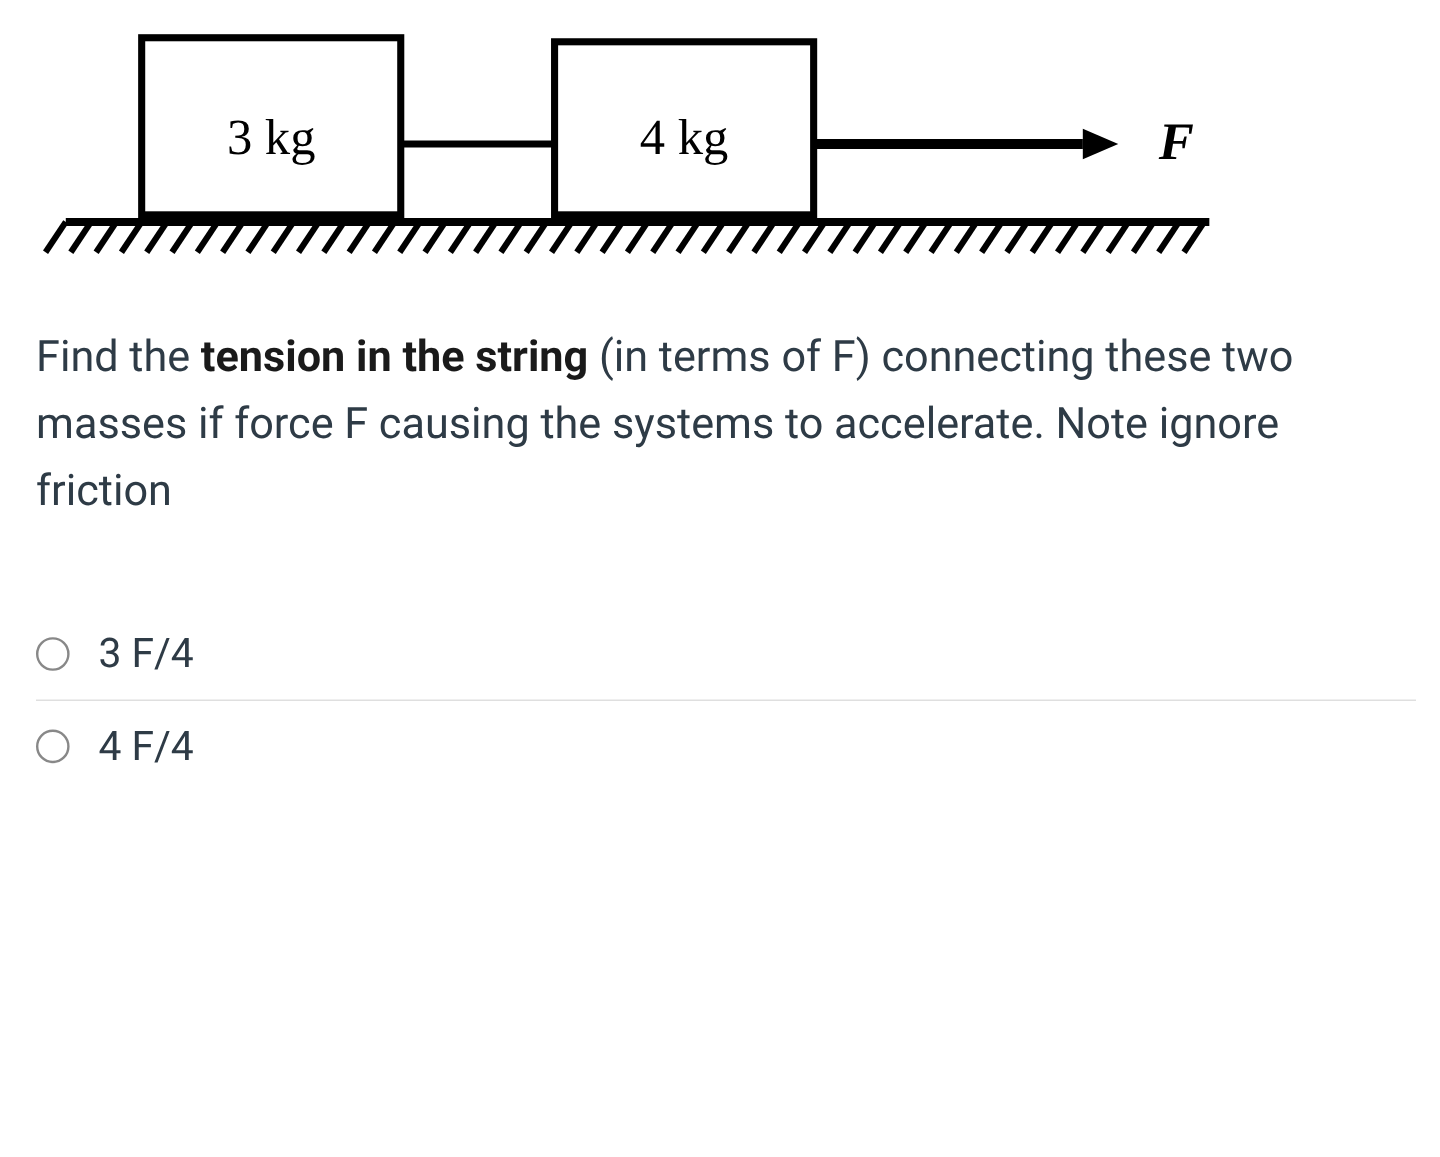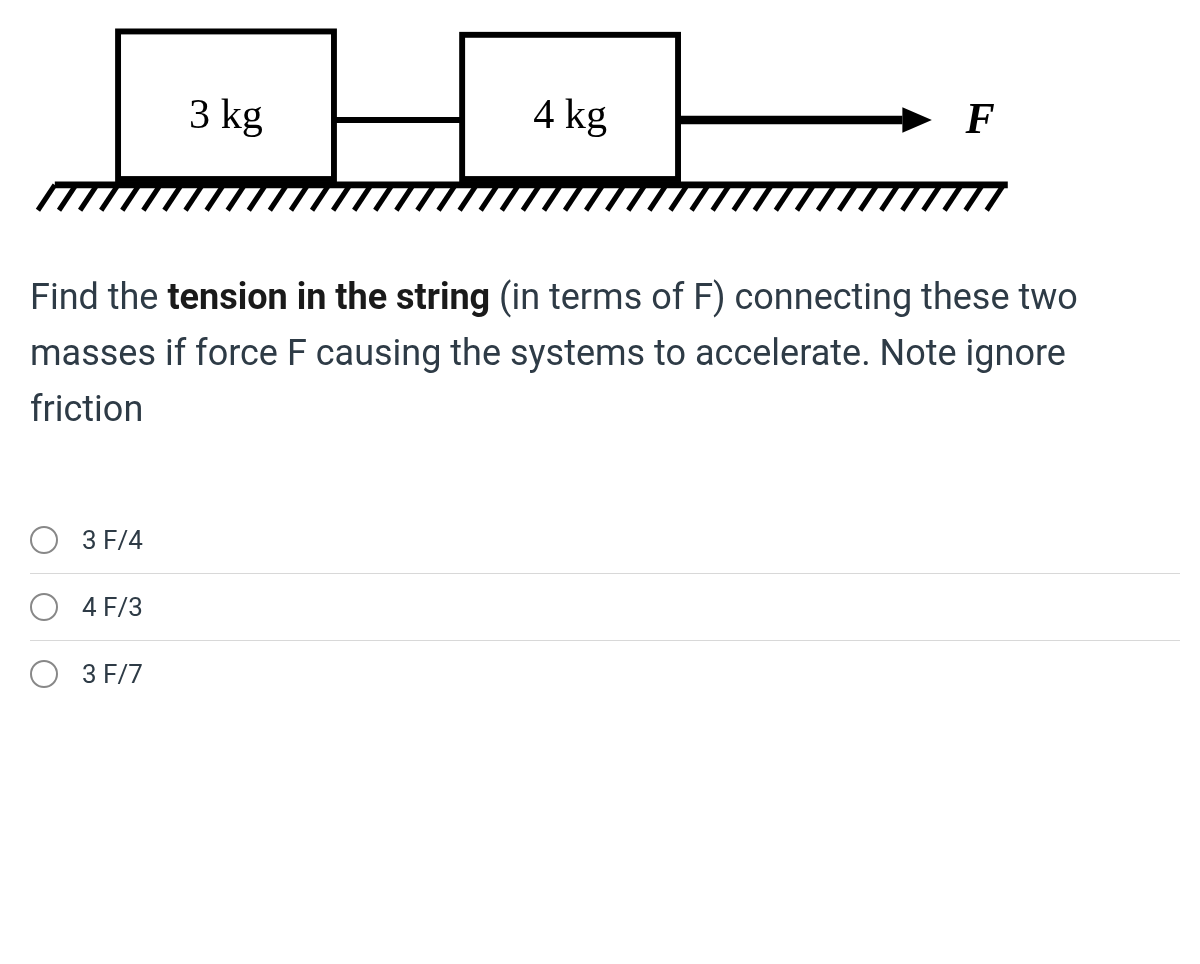--- a/index.html
+++ b/index.html
@@ -48,21 +48,21 @@
     }
     .radio-circle {
       width: 28px;
       height: 28px;
       border: 2px solid #888;
       border-radius: 50%;
       margin-right: 24px;
       flex-shrink: 0;
     }
     .option-label {
-      font-size: 26px;
+      font-size: 34px;
       color: #2e3b46;
     }
     .block-label {
       font-family: "Times New Roman", Georgia, serif;
       font-size: 50px;
       font-weight: 400;
       fill: #000;
     }
     .force-label {
       font-family: "Times New Roman", Georgia, serif;
@@ -147,19 +147,15 @@
   <span>Find the </span><span class="bold">tension in the string</span><span> (in terms of F) connecting these two masses if force F causing the systems to accelerate. Note ignore friction</span>
 </div>
 
 <div class="options-container">
   <div class="option-row">
     <div class="radio-circle"></div>
     <span class="option-label">3 F/4</span>
   </div>
   <div class="option-row">
     <div class="radio-circle"></div>
-    <span class="option-label">4 F/3</span>
-  </div>
-  <div class="option-row">
-    <div class="radio-circle"></div>
-    <span class="option-label">3 F/7</span>
+    <span class="option-label">4 F/4</span>
   </div>
 </div>
 
 </body></html>

